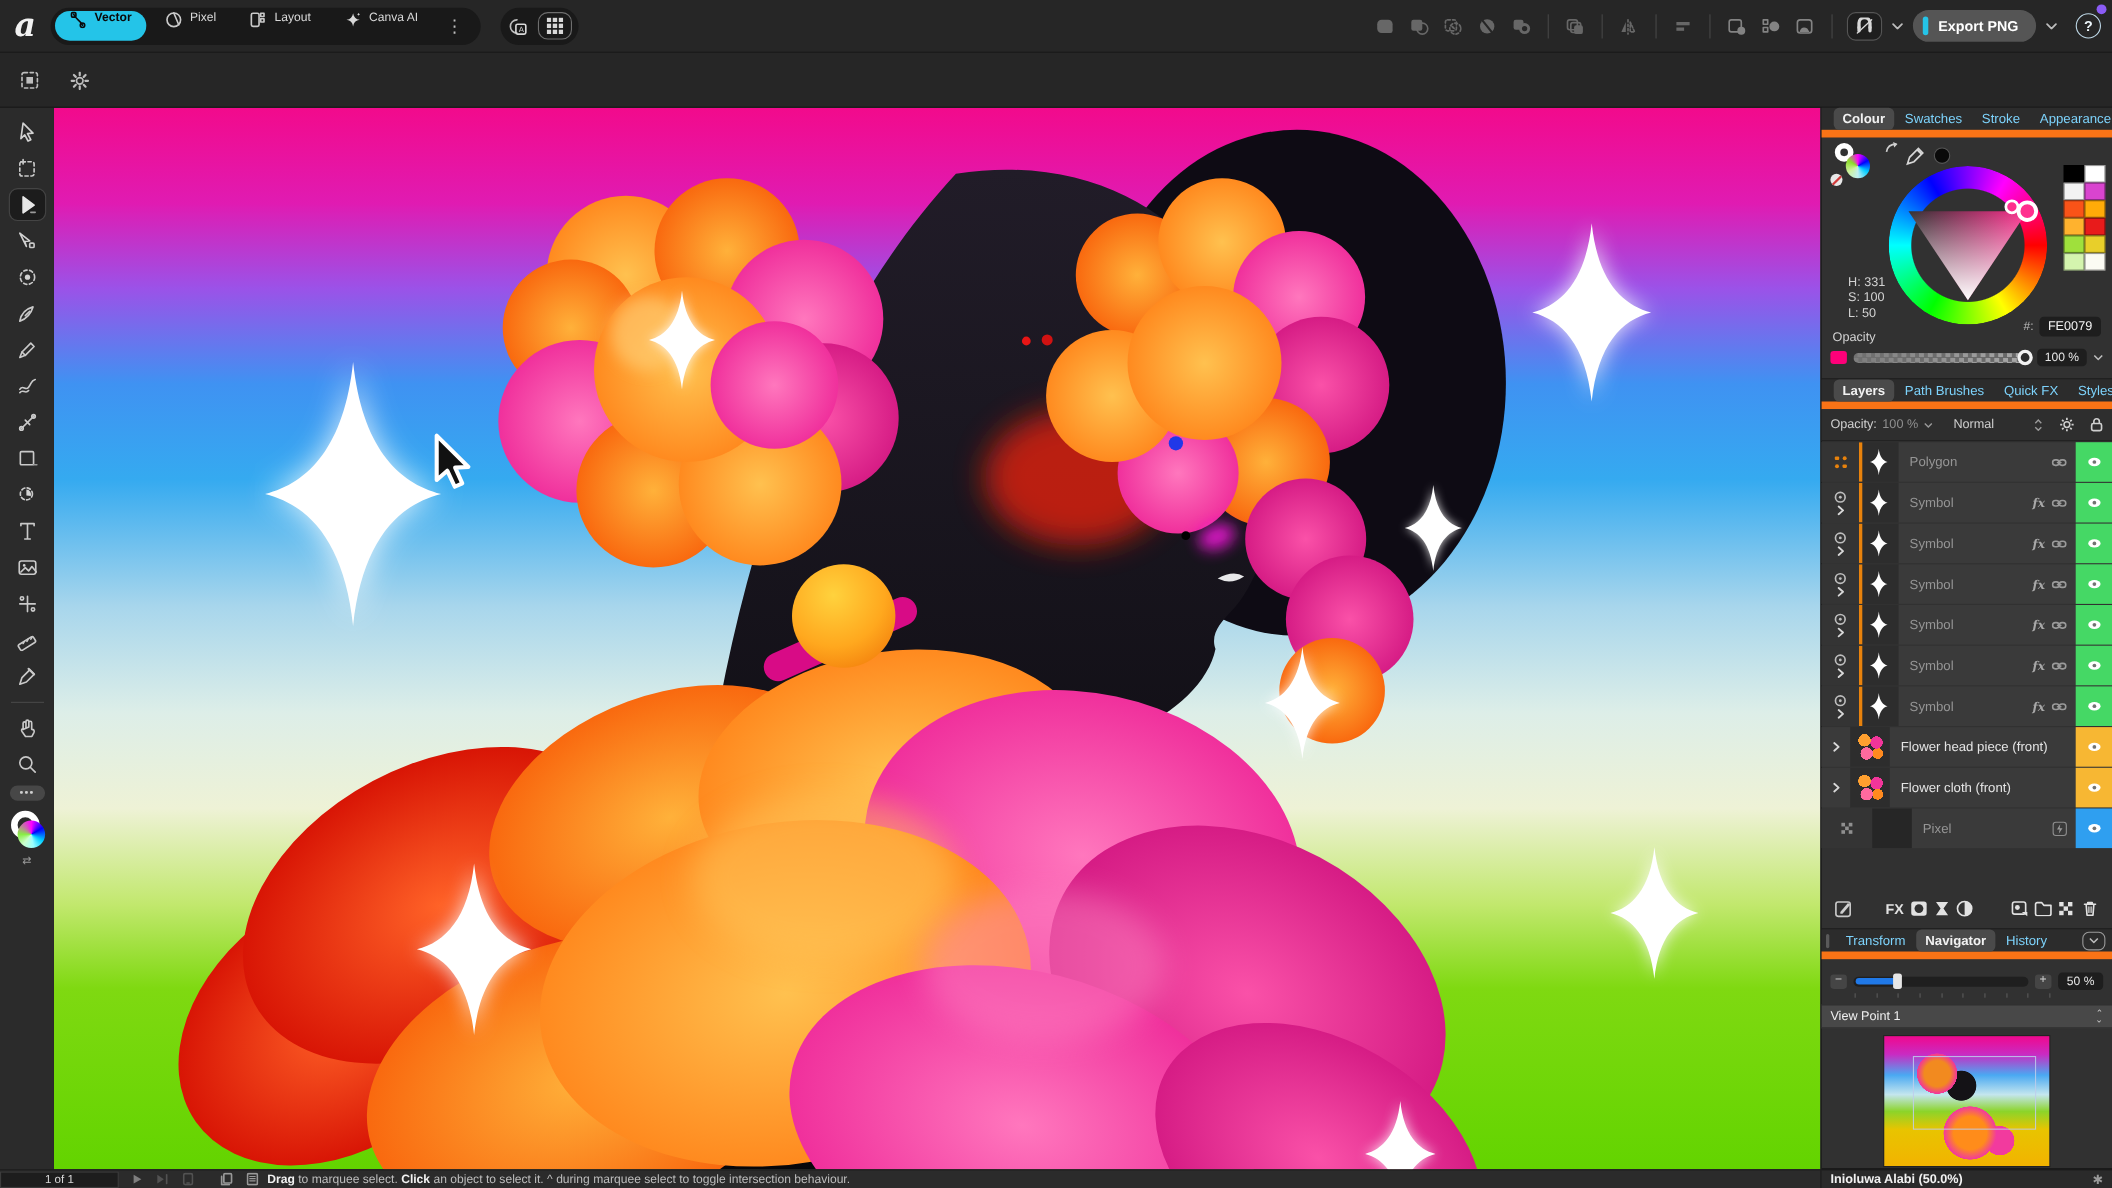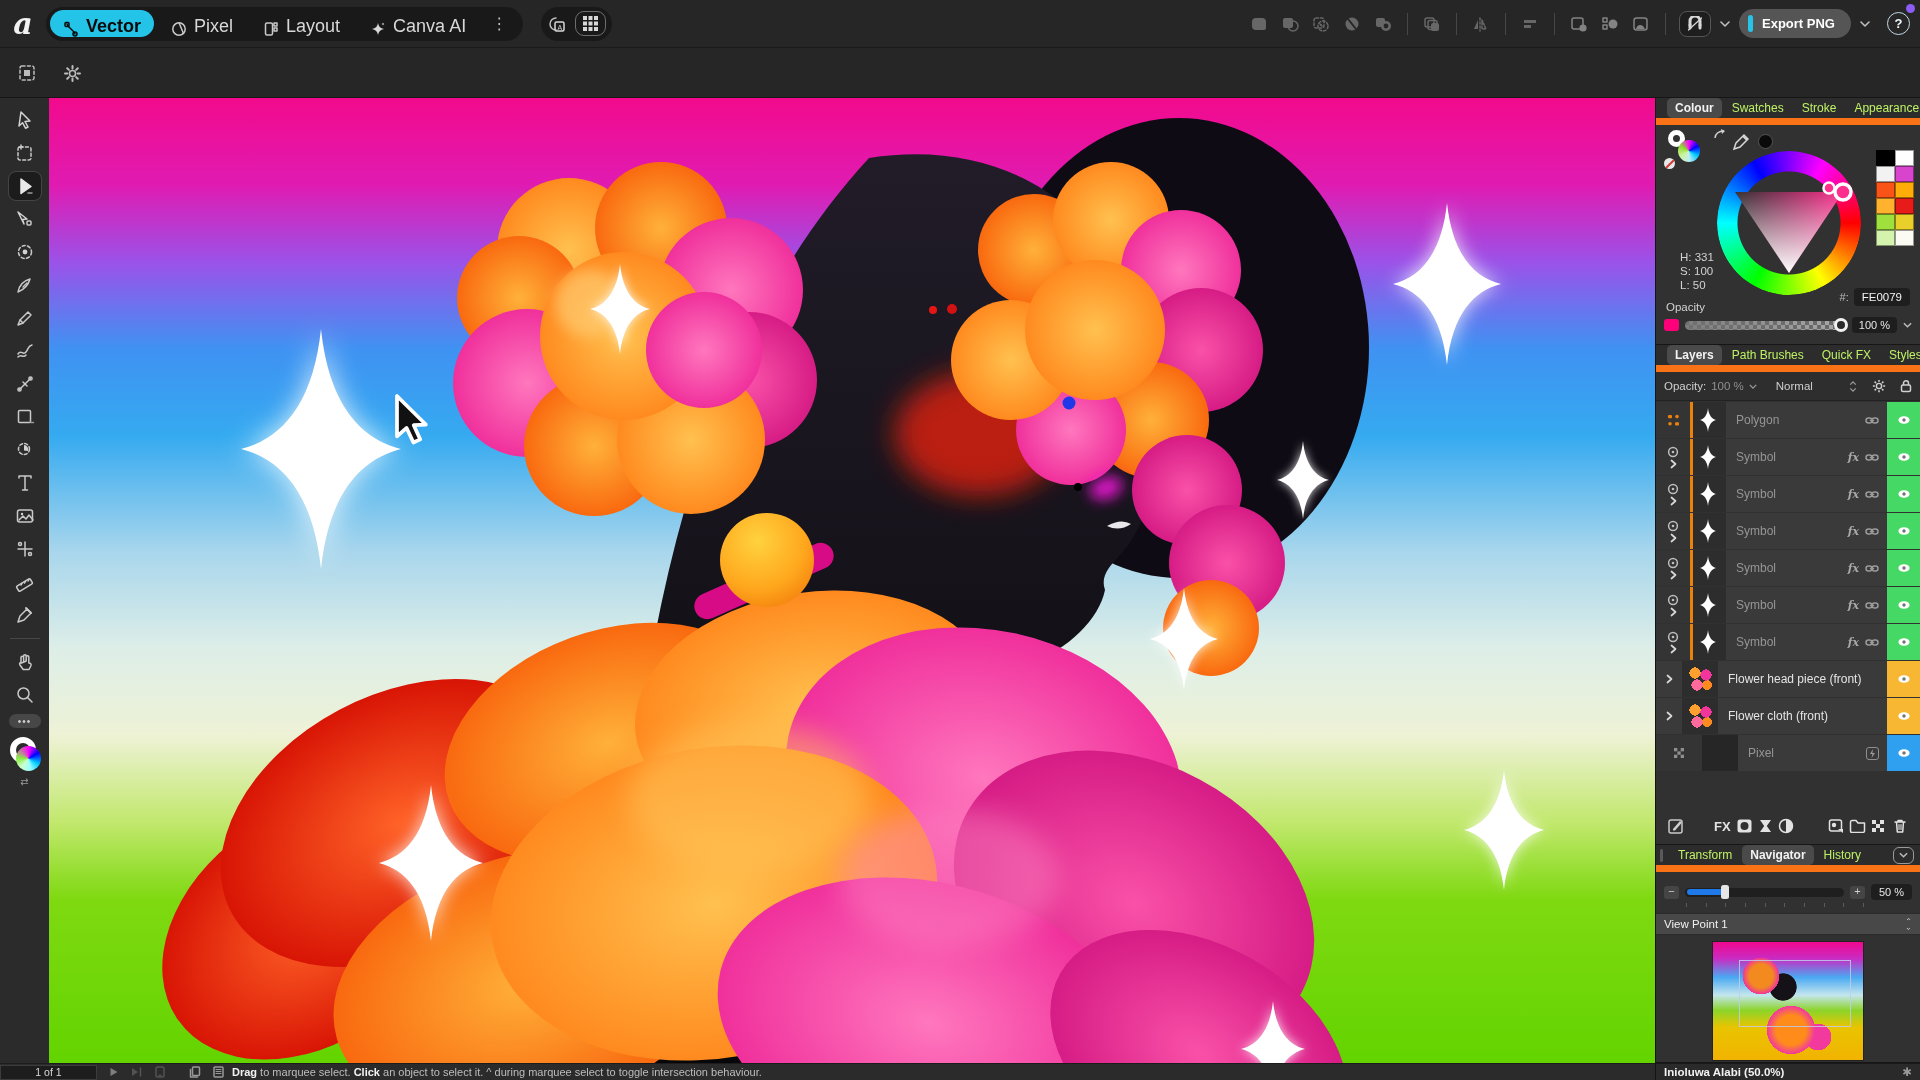--- a/index.html
+++ b/index.html
@@ -7,22 +7,22 @@
     font-family:"Liberation Sans", sans-serif; -webkit-font-smoothing:antialiased; }
   .app { position:relative; width:1920px; height:1080px; background:#262626; color:#d6d6d6; }
 
   
   .topbar { position:absolute; left:0; top:0; width:1920px; height:48px; background:#262626;
     display:flex; align-items:center; border-bottom:1px solid #1a1a1a; }
   .logo { width:46px; text-align:center; font-size:30px; font-weight:bold; color:#f2f2f2;
     font-family:"DejaVu Serif", serif; font-style:italic; line-height:44px; }
   .persona-pill { display:flex; align-items:center; background:#191919; border-radius:19px;
     height:34px; padding:0 10px 0 4px; gap:4px; }
-  .persona { display:flex; align-items:flex-end; gap:7px; padding:0 13px; height:27px;
-    border-radius:14px; font-size:18px; color:#d8d8d8; cursor:default; }
+  .persona { display:flex; align-items:flex-start; gap:7px; padding:0 13px; height:27px;
+    border-radius:14px; font-size:11px; color:#d8d8d8; cursor:default; }
   .persona.active { background:#24c4e8; color:#0a0a0a; font-weight:bold; }
   .persona .pico { display:flex; }
   .kebab { padding:0 6px 0 8px; color:#bdbdbd; }
   .util-group { display:flex; align-items:center; background:#191919; border-radius:19px;
     height:34px; margin-left:18px; padding:0 6px; gap:8px; }
   .grid-box { border:1.5px solid #6e6e6e; border-radius:9px; padding:4px 7px; display:flex; }
   .tb-right { margin-left:auto; display:flex; align-items:center; gap:9px; padding-right:10px; }
   .tb-ic { display:flex; align-items:center; justify-content:center; width:22px; height:22px; opacity:.62; }
   .tb-div { width:1px; height:22px; background:#464646; margin:0 4px; }
   .snap-box { border:1.5px solid #555; border-radius:8px; background:#1e1e1e; padding:4px 7px; display:flex; }
@@ -61,37 +61,37 @@
     background:conic-gradient(#f0f 0deg,#00f 60deg,#0cf 120deg,#9ff 170deg,#cfc 220deg,#8e4 270deg,#f0f 360deg); }
   .cw-swap { color:#9a9a9a; font-size:10px; text-align:center; }
 
   
   .canvas { position:relative; width:1606px; height:965px; overflow:hidden; background:#303030; }
   .canvas svg.art { position:absolute; left:0; top:0; }
 
   
   .statusbar { height:17px; background:#2b2b2b; display:flex; align-items:center;
     font-size:11px; color:#b8b8b8; border-top:1px solid #1c1c1c; }
-  .page-box { width:97px; height:15px; background:#1d1d1d; border:1px solid #3c3c3c;
+  .page-box { width:108px; height:15px; background:#1d1d1d; border:1px solid #3c3c3c;
     display:flex; align-items:center; justify-content:center; color:#d8d8d8; font-size:10.5px; }
   .sb-ic { display:flex; align-items:center; margin-left:12px; opacity:.75; }
   .sb-ic.dim { opacity:.35; }
   .hint { margin-left:8px; color:#bdbdbd; font-size:11px; }
   .hint b { color:#f2f2f2; }
 
   
   .right-panel { width:265px; background:#313131; border-left:1px solid #141414;
     display:flex; flex-direction:column; font-size:12px; }
   section { position:relative; border-bottom:1px solid #161616; }
   .sec-colour { height:247px; } .sec-layers { height:500px; }
   .sec-nav { height:217px; } 
   .ptabs { height:27px; display:flex; align-items:center; gap:2px; padding:0 6px 0 4px;
     background:#2c2c2c; border-bottom:7px solid #f97316; }
   .ptab-handle { width:3px; height:13px; background:#5a5a5a; border-radius:2px; margin-right:5px; }
-  .ptab { padding:3px 8px; border-radius:5px; color:#bef264; font-size:12px; white-space:nowrap; }
+  .ptab { padding:3px 8px; border-radius:5px; color:#7dd3fc; font-size:12px; white-space:nowrap; }
   .ptab.active { background:#4a4a4a; color:#f2f2f2; font-weight:bold; }
   .ptab-menu { margin-left:auto; border:1.5px solid #9a9a9a; border-radius:6px; width:21px;
     height:17px; display:flex; align-items:center; justify-content:center; }
 
   
   .fillrow { position:absolute; left:10px; top:30px; width:110px; height:50px; }
   .fr-ring { position:absolute; left:2px; top:2px; width:17px; height:17px; border-radius:50%; border:5px solid #fff; }
   .fr-grad { position:absolute; left:12px; top:12px; width:22px; height:22px; border-radius:50%;
     background:conic-gradient(#f0f,#00f,#0cf,#bfeff2,#cdf29b,#8ddc2a,#f0f); }
   .fr-none { position:absolute; left:-2px; top:30px; width:11px; height:11px; border-radius:50%;

